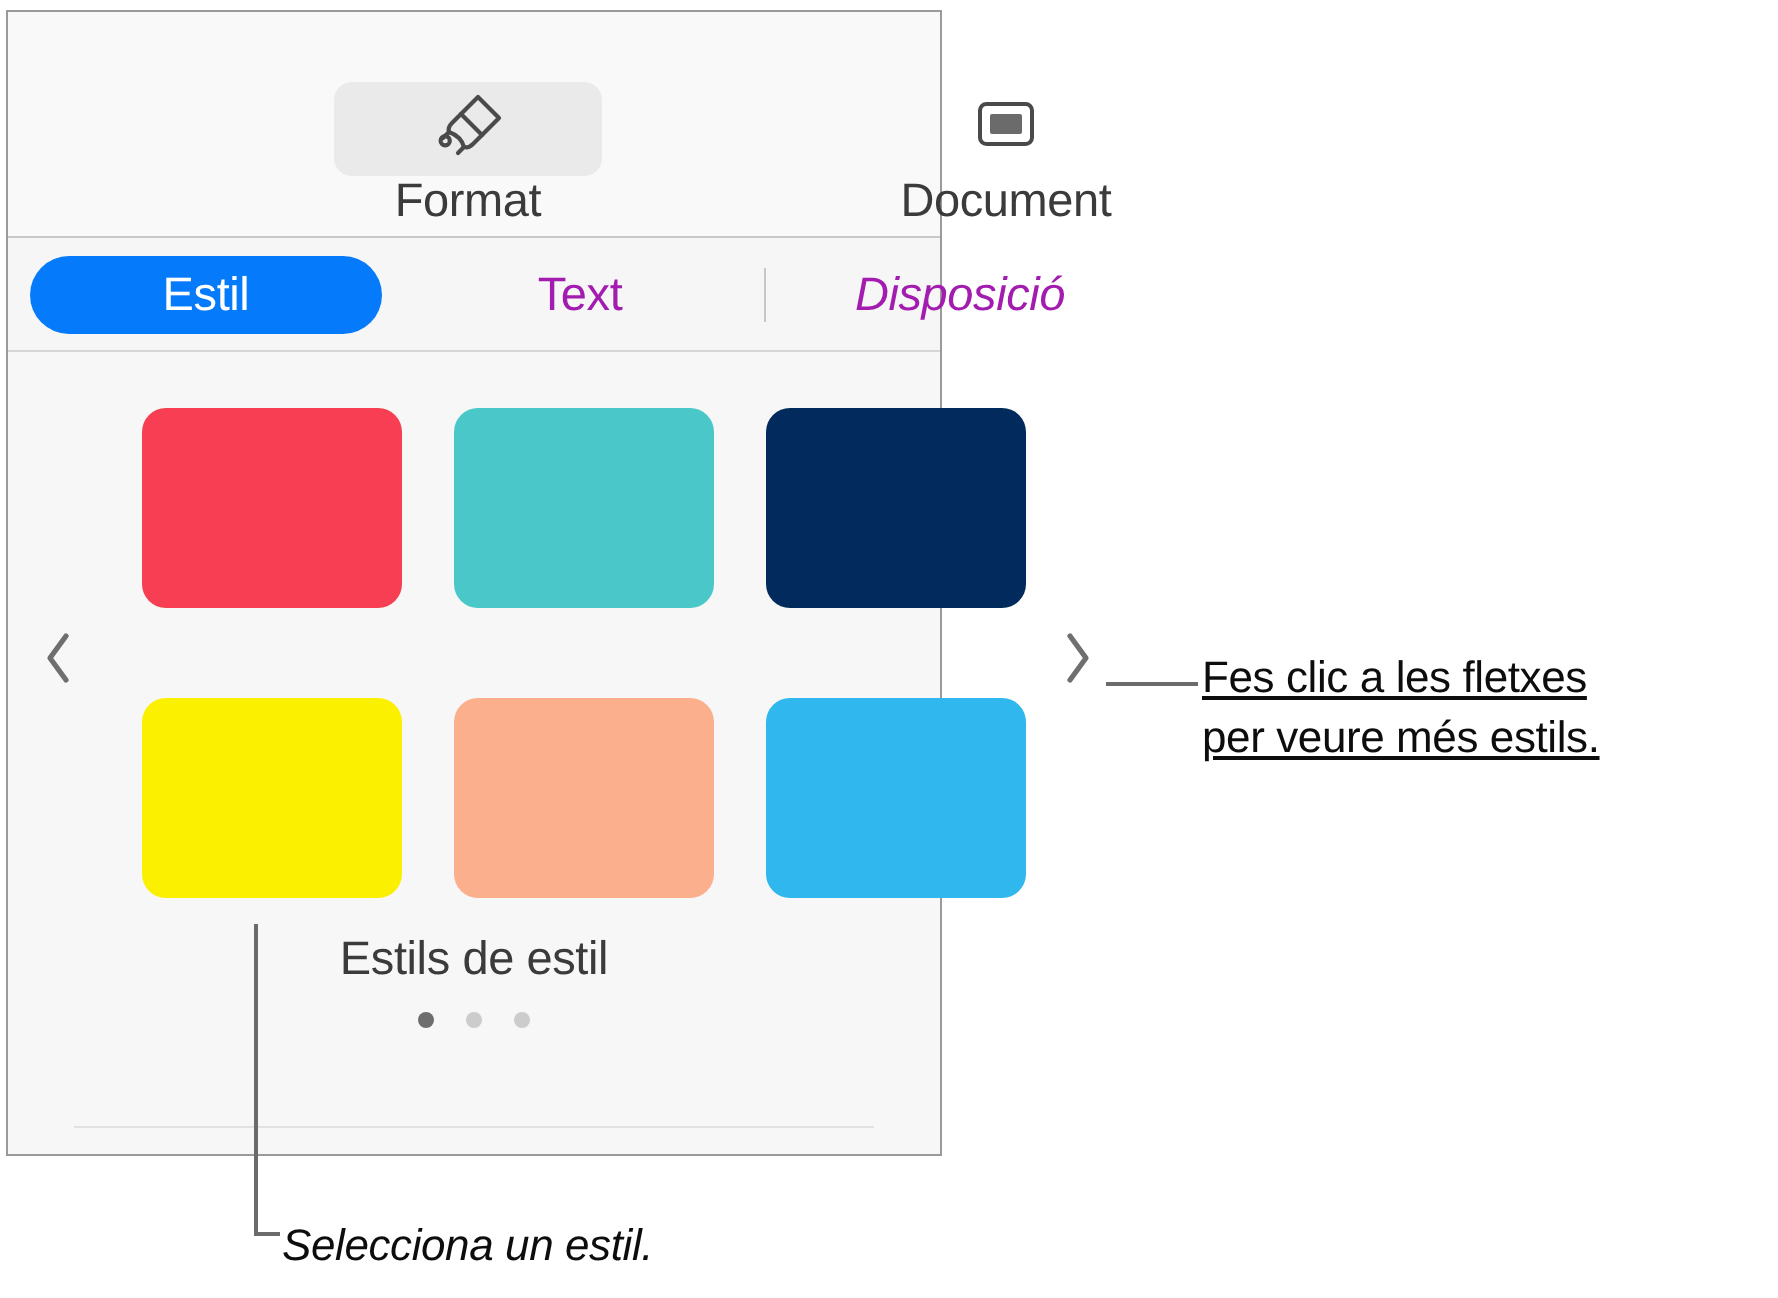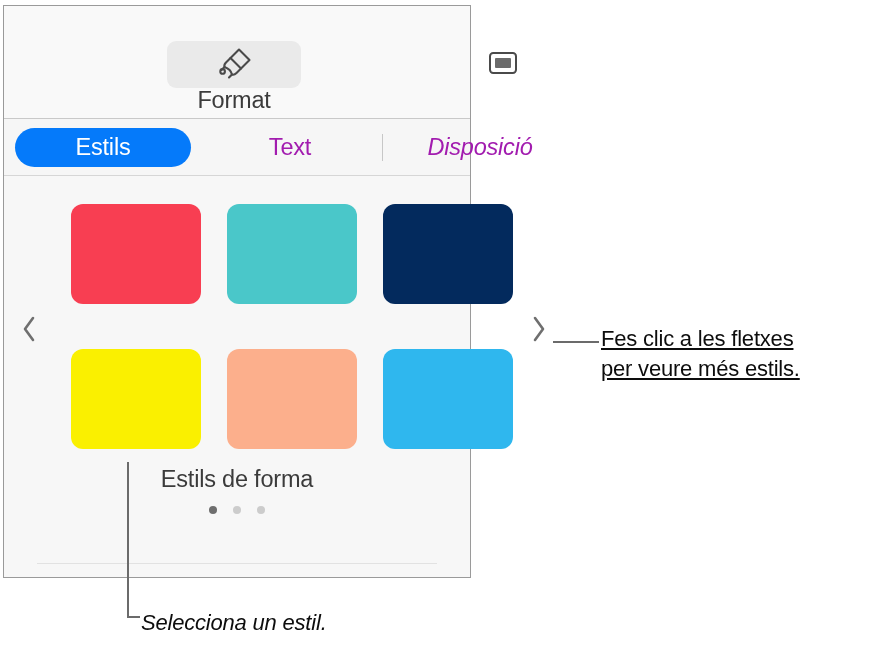--- a/index.html
+++ b/index.html
@@ -236,25 +236,26 @@
 
     <div class="hdr-btn" id="hdr-document">
       <div class="hdr-pill">
         <span>
           <svg width="34" height="30" viewBox="0 0 34 30" fill="none">
             <rect x="4" y="5" width="26" height="20" rx="3.2" stroke="#4a4a4a" stroke-width="2" fill="none"></rect>
             <rect x="9" y="10" width="16" height="10" rx="1" fill="#6b6b6b"></rect>
           </svg>
         </span>
       </div>
+      <div class="hdr-label">Document</div>
     </div>
   </div>
 
   <div id="tab-row">
-    <div class="tab" id="tab-estil">Estils</div>
+    <div class="tab" id="tab-estil">Estil</div>
     <div class="tab" id="tab-text">Text</div>
     <div id="tab-separator"></div>
     <div class="tab" id="tab-disposicio">Disposició</div>
   </div>
 
   <div id="picker-body">
 
     <div class="nav-arrow" id="arrow-prev">
       <svg width="18" height="30" viewBox="0 0 18 30" fill="none">
         <path d="M13 4 L5 15 L13 26" stroke="#6f6f6f" stroke-width="2.6" stroke-linecap="round" stroke-linejoin="round"></path>
@@ -269,21 +270,21 @@
       <div class="swatch" style="background:#FCAF8C"></div>
       <div class="swatch" style="background:#2FB7EE"></div>
     </div>
 
     <div class="nav-arrow" id="arrow-next">
       <svg width="18" height="30" viewBox="0 0 18 30" fill="none">
         <path d="M5 4 L13 15 L5 26" stroke="#6f6f6f" stroke-width="2.6" stroke-linecap="round" stroke-linejoin="round"></path>
       </svg>
     </div>
 
-    <div id="picker-caption">Estils de forma</div>
+    <div id="picker-caption">Estils de estil</div>
 
     <div id="page-dots">
       <div class="page-dot active"></div>
       <div class="page-dot"></div>
       <div class="page-dot"></div>
     </div>
 
     <div id="panel-bottom-divider"></div>
   </div>
 </div>

